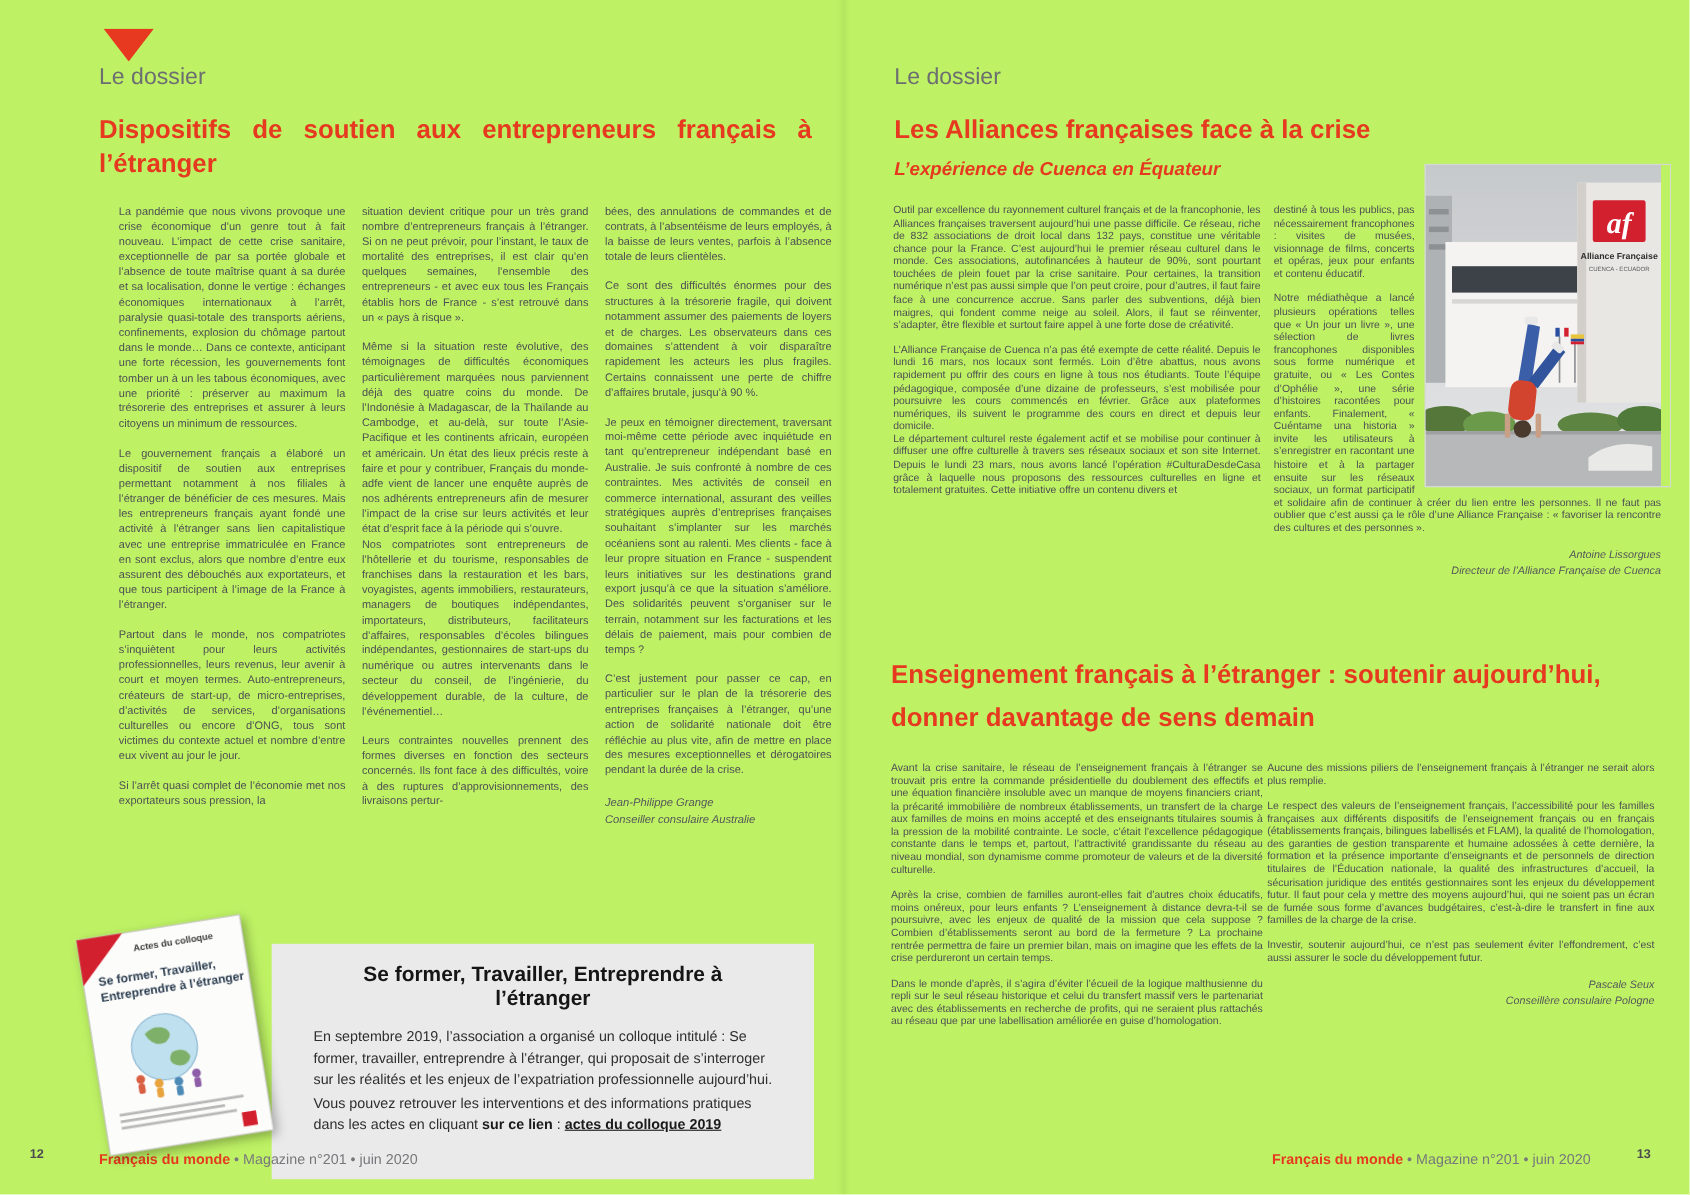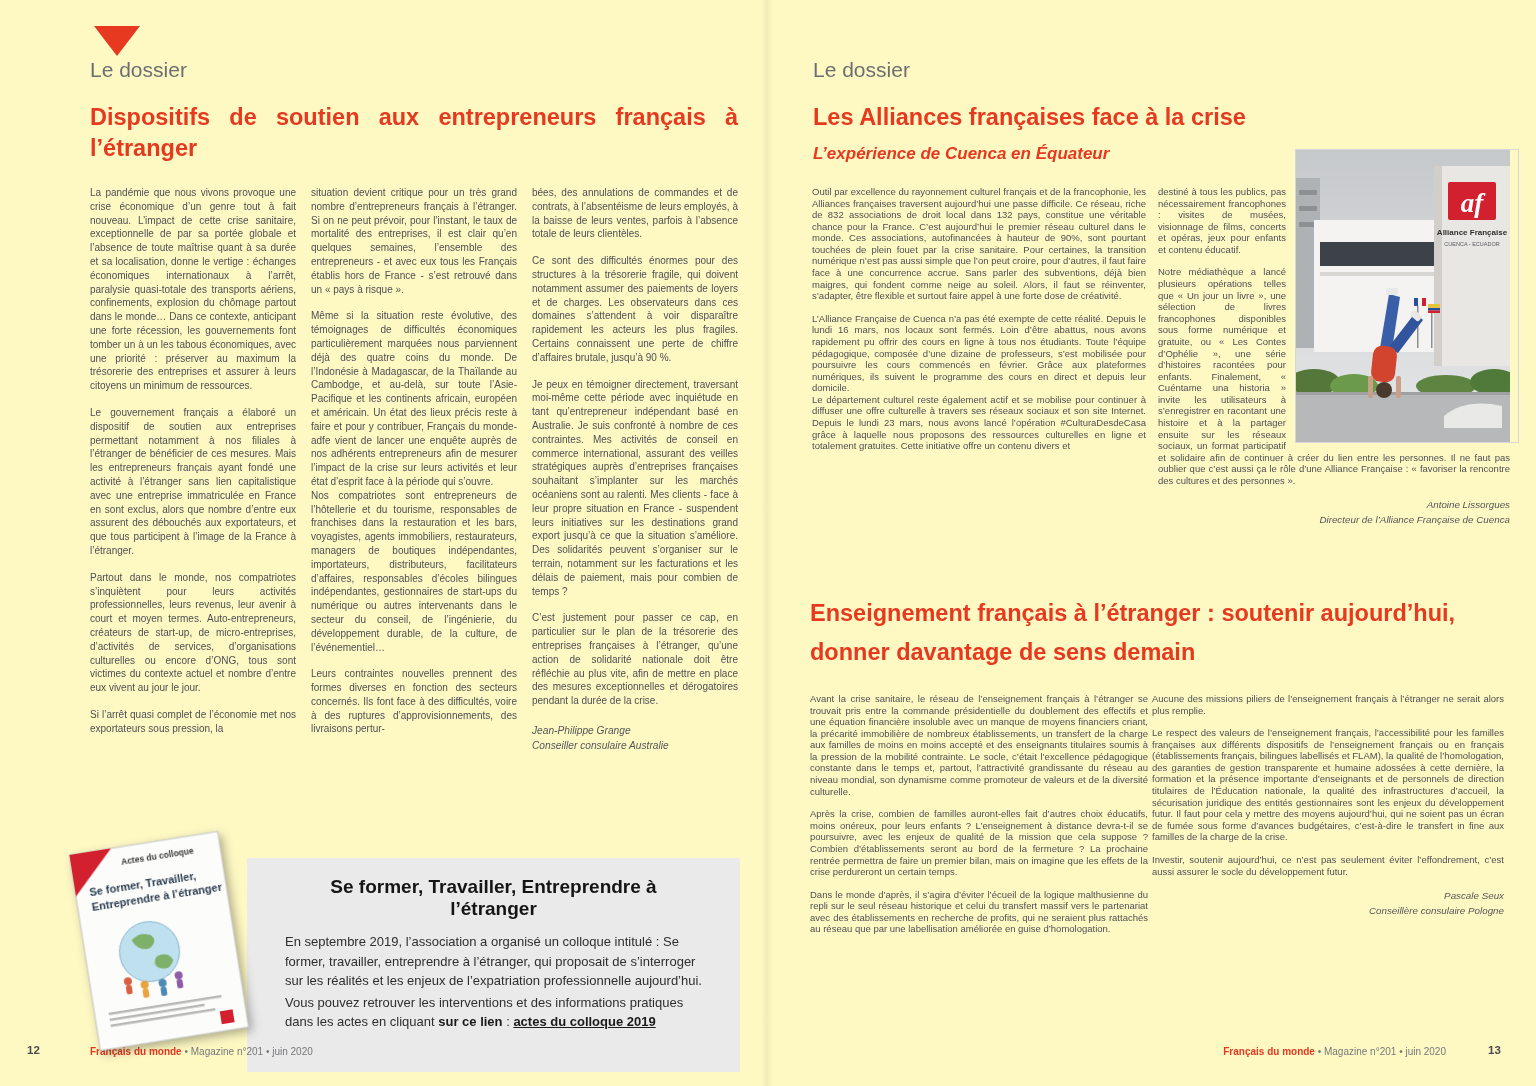--- a/index.html
+++ b/index.html
@@ -1,35 +1,35 @@
 <!DOCTYPE html>
 <html lang="fr"><head>
 <meta charset="utf-8">
 <style>
   html,body { margin:0; padding:0; background:#ffffff; }
   body { font-family:"Liberation Sans", sans-serif; }
-  .spread { position:relative; width:1536px; height:1086px; background:#fef9c3; overflow:hidden; }
+  .spread { position:relative; width:1536px; height:1086px; background:#bef264; overflow:hidden; }
 
   .gutter { position:absolute; left:761px; top:0; width:12px; height:100%;
     background:linear-gradient(to right, rgba(0,0,0,0), rgba(0,0,0,0.05) 50%, rgba(0,0,0,0)); }
 
   .ribbon { position:absolute; left:94px; top:26px; width:46px; height:30px; background:#e6391f;
     clip-path:polygon(0 0, 100% 0, 50% 100%); }
 
   .kicker { position:absolute; font-size:21px; color:#6d6e71; }
   #kicker-left { left:90px; top:58px; }
   #kicker-right { left:813px; top:58px; }
 
   .headline { position:absolute; font-weight:bold; color:#e6391f; font-size:23.5px; line-height:1.3; margin:0; }
   #hl-left { left:90px; top:102px; width:648px; text-align:justify; }
   #hl-right { left:813px; top:102px; width:690px; }
   .subtitle { position:absolute; left:813px; top:144px; font-size:17px; font-weight:bold; font-style:italic; color:#e6391f; }
 
   
-  .cols { position:absolute; left:90px; top:186px; width:648px; display:flex; gap:15px; }
+  .cols { position:absolute; left:108px; top:186px; width:648px; display:flex; gap:15px; }
   .col { flex:1; min-width:0; }
   .col p { margin:0 0 13px; font-size:10px; line-height:1.38; color:#4e4f53; text-align:justify; hyphens:auto; -webkit-hyphens:auto; }
 
   .sig { font-style:italic; text-align:left; color:#55565a; margin-top:16px; }
   .sig div { font-size:10.2px; line-height:1.45; }
 
   
   .r-flow p { margin:0 0 11px; font-size:9.5px; line-height:1.22; color:#4e4f53; text-align:justify; hyphens:auto; -webkit-hyphens:auto; }
   .no-gap { margin-bottom:0 !important; }
   .article1 { position:absolute; left:812px; top:186px; width:702px; display:flex; gap:12px; }
@@ -52,21 +52,21 @@
     box-sizing:border-box; padding:16px 38px 16px; overflow:hidden; }
   .graybox h2 { margin:2px 0 12px; font-size:19px; color:#151515; text-align:center; }
   .graybox p { margin:0 0 2px; font-size:13px; line-height:1.5; color:#2e2e2e; }
   .graybox a { color:#1a1a1a; font-weight:bold; text-decoration:underline; cursor:pointer; }
   .graybox strong { color:#1a1a1a; }
 
   .booklet { position:absolute; left:82px; top:840px; width:154px; height:202px; transform:rotate(-9deg);
     filter:drop-shadow(3px 4px 5px rgba(0,0,0,0.3)); z-index:5; }
 
   
-  .footer { position:absolute; top:1046px; font-size:10px; color:#77787b; white-space:nowrap; }
+  .footer { position:absolute; top:1046px; font-size:13px; color:#77787b; white-space:nowrap; }
   #footer-left { left:90px; }
   #footer-right { left:1100px; width:346px; text-align:right; }
   .brand { font-weight:bold; color:#e6391f; }
   .pagenum { position:absolute; top:1044px; font-weight:bold; font-size:11.5px; color:#4c4c4e; }
   #pagenum-left { left:27px; }
   #pagenum-right { left:1488px;text-align:right; }
 </style>
 </head>
 <body>
 

